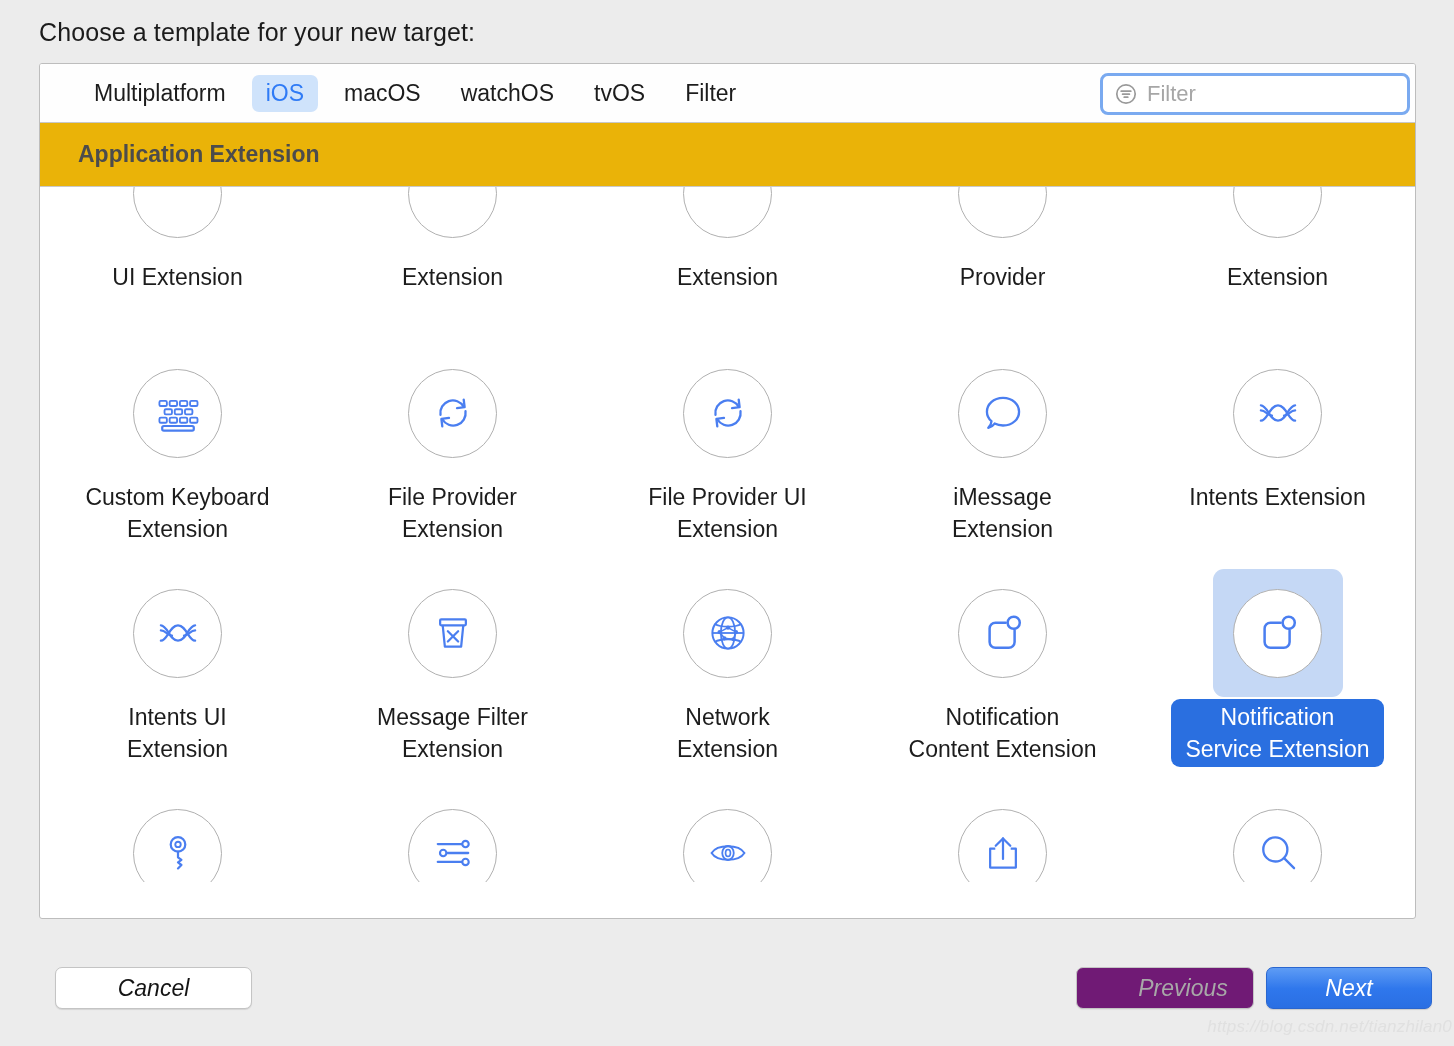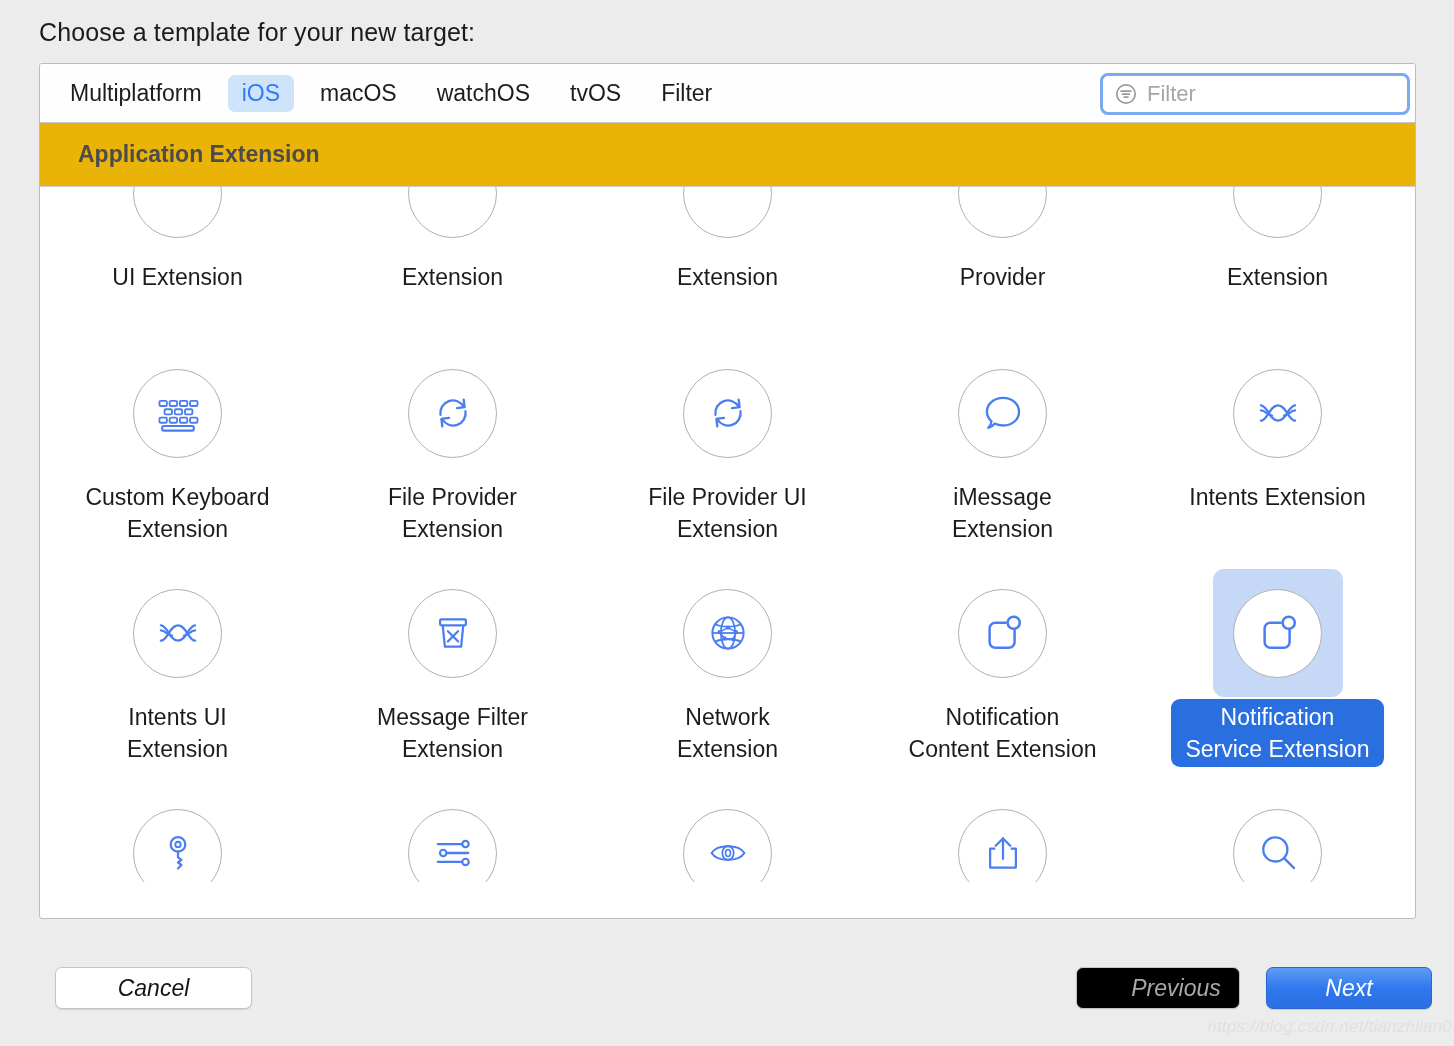--- a/index.html
+++ b/index.html
@@ -38,21 +38,21 @@
   }
 
   
   #platform-tabbar {
     position: relative;
     height: 59px;
     background: #fefefe;
     border-bottom: 1px solid #c8c8c8;
     display: flex;
     align-items: center;
-    padding-left: 16px;
+    padding-left: 40px;
   }
   .platform-tab {
     font-size: 23px;
     color: #1c1c1c;
     padding: 5px 14px;
     margin-right: 12px;
     border-radius: 7px;
     white-space: nowrap;
     cursor: default;
   }
@@ -161,22 +161,22 @@
     display: flex; align-items: center; justify-content: center;
     cursor: default;
     border: 1px solid #c4c4c4;
   }
   #cancel-button {
     left: 39px; top: 48px; width: 197px; height: 42px;
     background: #ffffff; color: #141414;
     box-shadow: 0 1px 1px rgba(0,0,0,0.10);
   }
   #previous-button {
-    left: 1060px; top: 48px; width: 164px; height: 42px;
-    background: #000000; color: #a8a8a8;
+    left: 1060px; top: 48px; width: 178px; height: 42px;
+    background: #701a75; color: #a8a8a8;
     box-shadow: 0 1px 1px rgba(0,0,0,0.06);
     padding-left: 36px;
   }
   #next-button {
     left: 1250px; top: 48px; width: 166px; height: 42px;
     background: linear-gradient(to bottom, #5e9cf5 0%, #2f77ec 52%, #2a6fe3 100%);
     color: #ffffff;
     border: 1px solid #2a66cf;
     box-shadow: 0 1px 1px rgba(0,0,0,0.14);
   }

